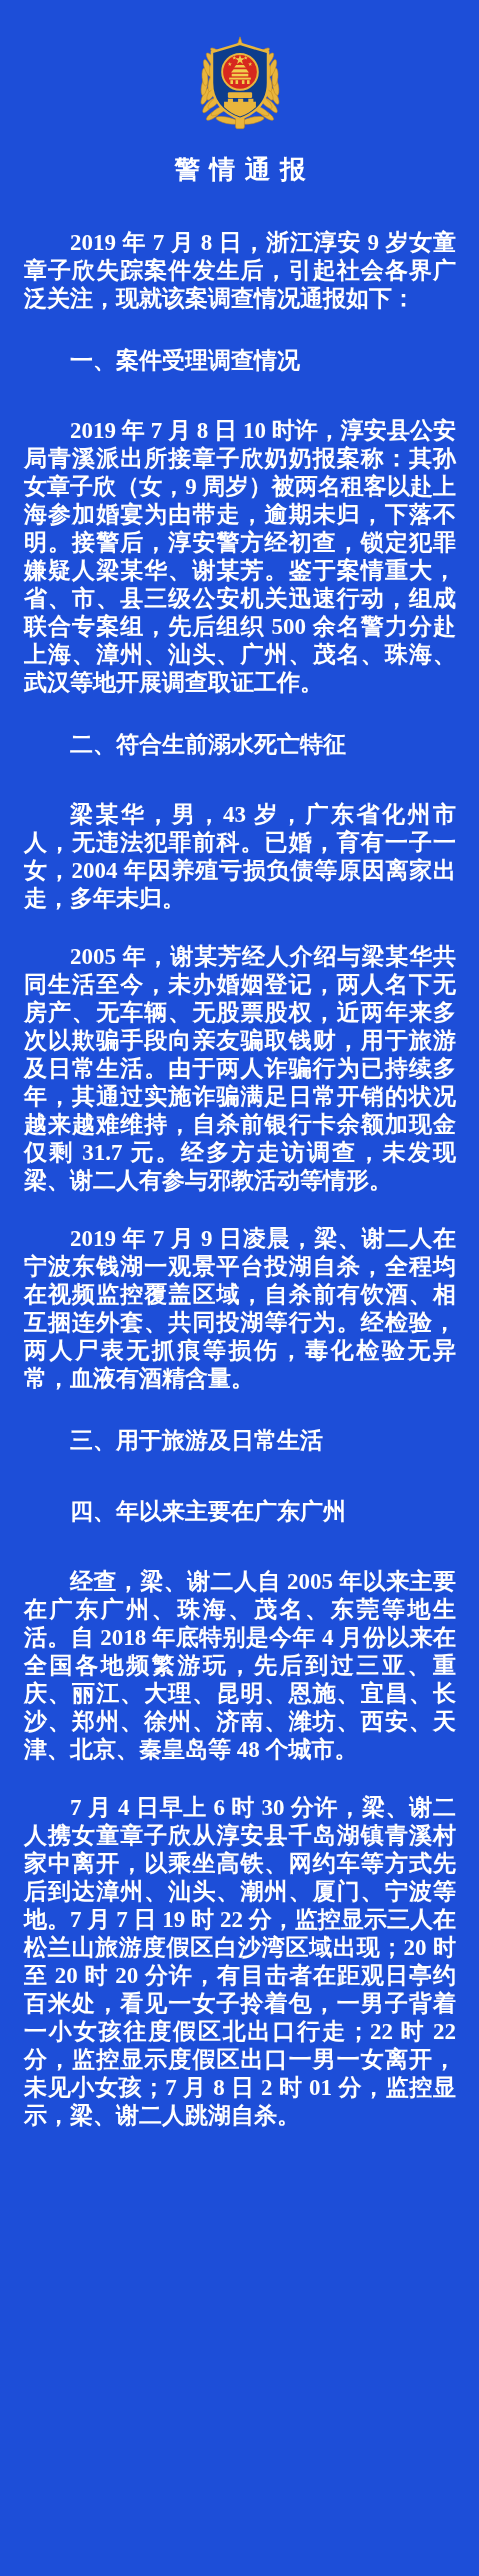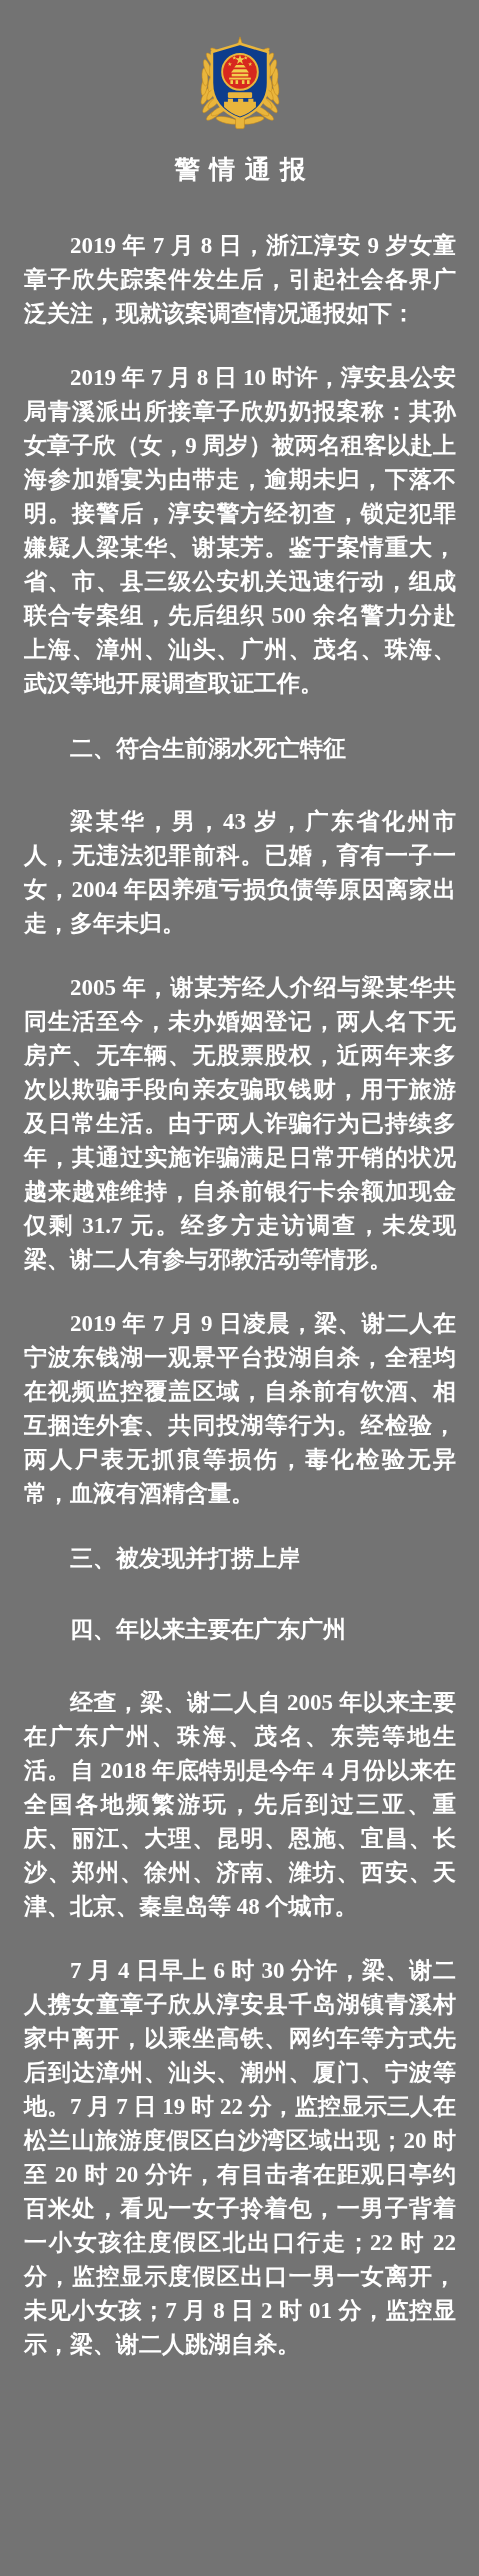--- a/index.html
+++ b/index.html
@@ -1,20 +1,20 @@
 <!DOCTYPE html>
 <html style="font-size:10.2px"><head>
 <meta charset="utf-8">
 <style>
   html,body { margin:0; padding:0; background:#0c2f57; }
   .page {
     position:relative;
     width:480px; height:2576px;
     margin:0 auto;
-    background:#737373;
+    background:#1d4ed8;
     color:#FFFFFF;
     font-family:"Liberation Serif","DejaVu Serif",serif;
     overflow:hidden;
   }
   .emblem {
     position:absolute; top:33px; left:50%;
     transform:translateX(-50%);
     width:96px; height:102px;
   }
   .title {
@@ -24,21 +24,21 @@
     font-family:"Liberation Sans","DejaVu Sans",sans-serif;
     font-size:25.6px; font-weight:bold;
     letter-spacing:9.6px; text-indent:9.6px;
     line-height:1.1;
   }
   .body {
     position:absolute; top:200px; left:0; right:0;
     padding:0 24px;
   }
   .para {
-    font-size:23px; line-height:34px; font-weight:bold;
+    font-size:23px; line-height:28px; font-weight:bold;
     text-align:justify; text-indent:46px;
     margin:29px 0 30px 0;
     word-break:break-all;
   }
   .heading {
     font-size:23px; line-height:30px; font-weight:bold;
     text-indent:46px;
     margin:33px 0 41px 0;
   }
 </style>
@@ -120,28 +120,29 @@
       <rect x="86" y="74" width="4" height="6" fill="#F2CE4C"></rect>
     </svg>
   </div>
 
   <h1 class="title">警情通报</h1>
 
   <div class="body">
 
     <p class="para">2019 年 7 月 8 日，浙江淳安 9 岁女童章子欣失踪案件发生后，引起社会各界广泛关注，现就该案调查情况通报如下：</p>
 
+    <h2 class="heading">一、案件受理调查情况</h2>
     <p class="para">2019 年 7 月 8 日 10 时许，淳安县公安局青溪派出所接章子欣奶奶报案称：其孙女章子欣（女，9 周岁）被两名租客以赴上海参加婚宴为由带走，逾期未归，下落不明。接警后，淳安警方经初查，锁定犯罪嫌疑人梁某华、谢某芳。鉴于案情重大，省、市、县三级公安机关迅速行动，组成联合专案组，先后组织 500 余名警力分赴上海、漳州、汕头、广州、茂名、珠海、武汉等地开展调查取证工作。</p>
 
     <h2 class="heading">二、符合生前溺水死亡特征</h2>
     <p class="para">梁某华，男，43 岁，广东省化州市人，无违法犯罪前科。已婚，育有一子一女，2004 年因养殖亏损负债等原因离家出走，多年未归。</p>
     <p class="para">2005 年，谢某芳经人介绍与梁某华共同生活至今，未办婚姻登记，两人名下无房产、无车辆、无股票股权，近两年来多次以欺骗手段向亲友骗取钱财，用于旅游及日常生活。由于两人诈骗行为已持续多年，其通过实施诈骗满足日常开销的状况越来越难维持，自杀前银行卡余额加现金仅剩 31.7 元。经多方走访调查，未发现梁、谢二人有参与邪教活动等情形。</p>
     <p class="para">2019 年 7 月 9 日凌晨，梁、谢二人在宁波东钱湖一观景平台投湖自杀，全程均在视频监控覆盖区域，自杀前有饮酒、相互捆连外套、共同投湖等行为。经检验，两人尸表无抓痕等损伤，毒化检验无异常，血液有酒精含量。</p>
 
-    <h2 class="heading">三、被发现并打捞上岸</h2>
+    <h2 class="heading">三、用于旅游及日常生活</h2>
 
     <h2 class="heading">四、年以来主要在广东广州</h2>
     <p class="para">经查，梁、谢二人自 2005 年以来主要在广东广州、珠海、茂名、东莞等地生活。自 2018 年底特别是今年 4 月份以来在全国各地频繁游玩，先后到过三亚、重庆、丽江、大理、昆明、恩施、宜昌、长沙、郑州、徐州、济南、潍坊、西安、天津、北京、秦皇岛等 48 个城市。</p>
     <p class="para">7 月 4 日早上 6 时 30 分许，梁、谢二人携女童章子欣从淳安县千岛湖镇青溪村家中离开，以乘坐高铁、网约车等方式先后到达漳州、汕头、潮州、厦门、宁波等地。7 月 7 日 19 时 22 分，监控显示三人在松兰山旅游度假区白沙湾区域出现；20 时至 20 时 20 分许，有目击者在距观日亭约百米处，看见一女子拎着包，一男子背着一小女孩往度假区北出口行走；22 时 22 分，监控显示度假区出口一男一女离开，未见小女孩；7 月 8 日 2 时 01 分，监控显示，梁、谢二人跳湖自杀。</p>
 
   </div>
 </div>
 
 
 </body></html>

